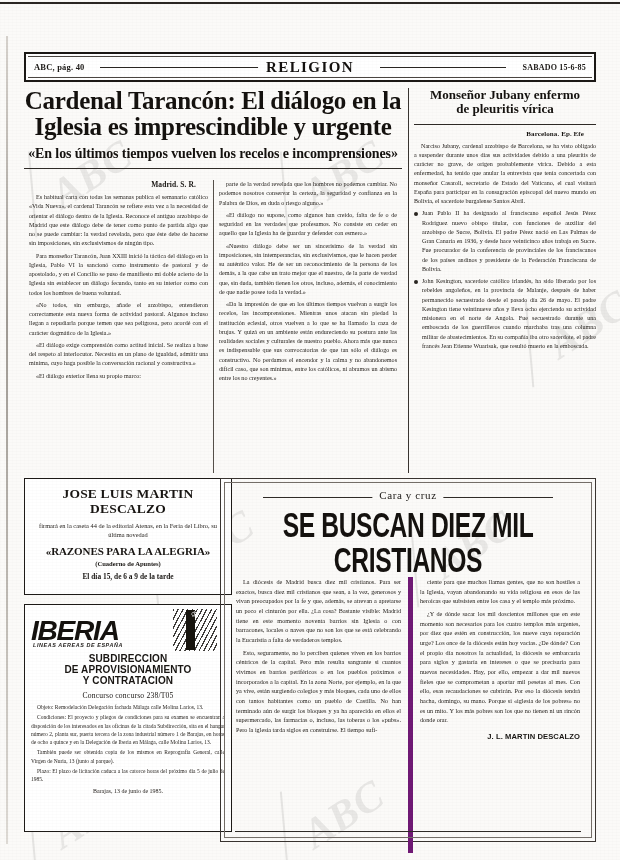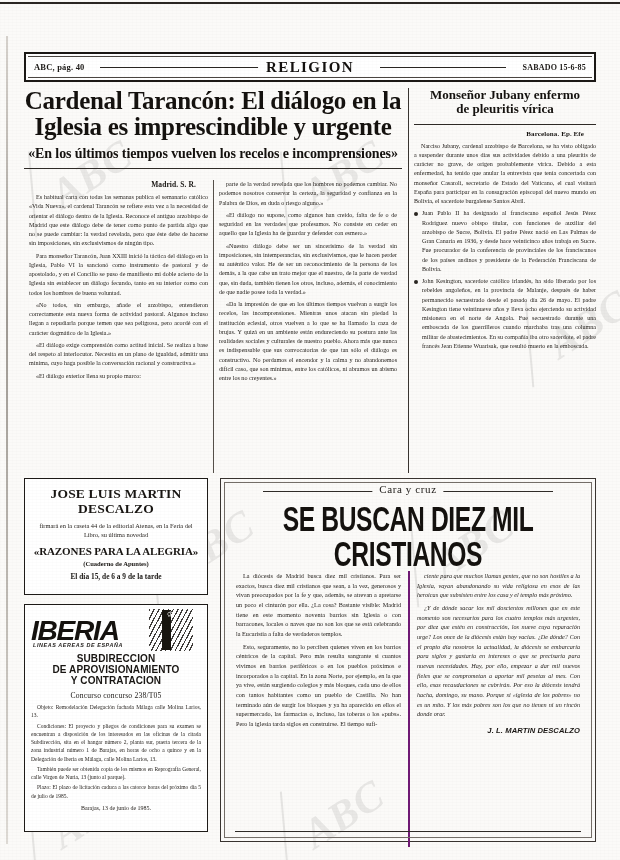--- a/index.html
+++ b/index.html
@@ -225,21 +225,21 @@
   .bottom-zone {
     position: absolute;
     left: 24px; top: 478px;
     width: 572px; height: 364px;
   }
 
   
   .adcol {
     position: absolute;
     left: 0; top: 0;
-    width: 184px; height: 364px;
+    width: 208px; height: 364px;
   }
   .ad {
     border: 1.5px solid #1e1b18;
     box-sizing: border-box;
     background: #fff;
     padding: 5px 6px;
     text-align: center;
   }
   .ad.book { height: 117px; }
   .ad.iberia { margin-top: 9px; height: 228px; text-align: left; padding: 4px 6px 5px; }
@@ -349,21 +349,21 @@
     color: #2a2622;
   }
 
   
   .feature {
     position: absolute;
     right: 0; top: 0;
     width: 376px; height: 364px;
     border: 1px solid #3a3531;
     box-sizing: border-box;
-    padding: 6px 8px 6px;
+    padding: 12px 8px 6px;
   }
   .feature::after {
     content: "";
     position: absolute;
     inset: 3px;
     border: 1px solid #746e68;
     pointer-events: none;
   }
   .cyc-rule {
     position: relative;
@@ -398,21 +398,21 @@
     font-family: "Liberation Sans", sans-serif;
     transform: scaleY(1.3) scaleX(.93);
     transform-origin: center top;
   }
   .feat-cols {
     display: flex;
     margin-top: 16px;
     height: 276px;
   }
   .feat-col { width: 50%; box-sizing: border-box; padding: 0 7px; }
-  .feat-col + .feat-col { border-left: 2px solid #701a75; font-style: italic; }
+  .feat-col + .feat-col { border-left: 5px solid #701a75; }
   .feat-body {
     font-size: 6.2px;
     line-height: 1.56;
     text-align: justify;
     margin: 0;
     text-indent: 7px;
     color: #26221e;
   }
   .feat-body + .feat-body { margin-top: 3px; }
   .feat-sign {

